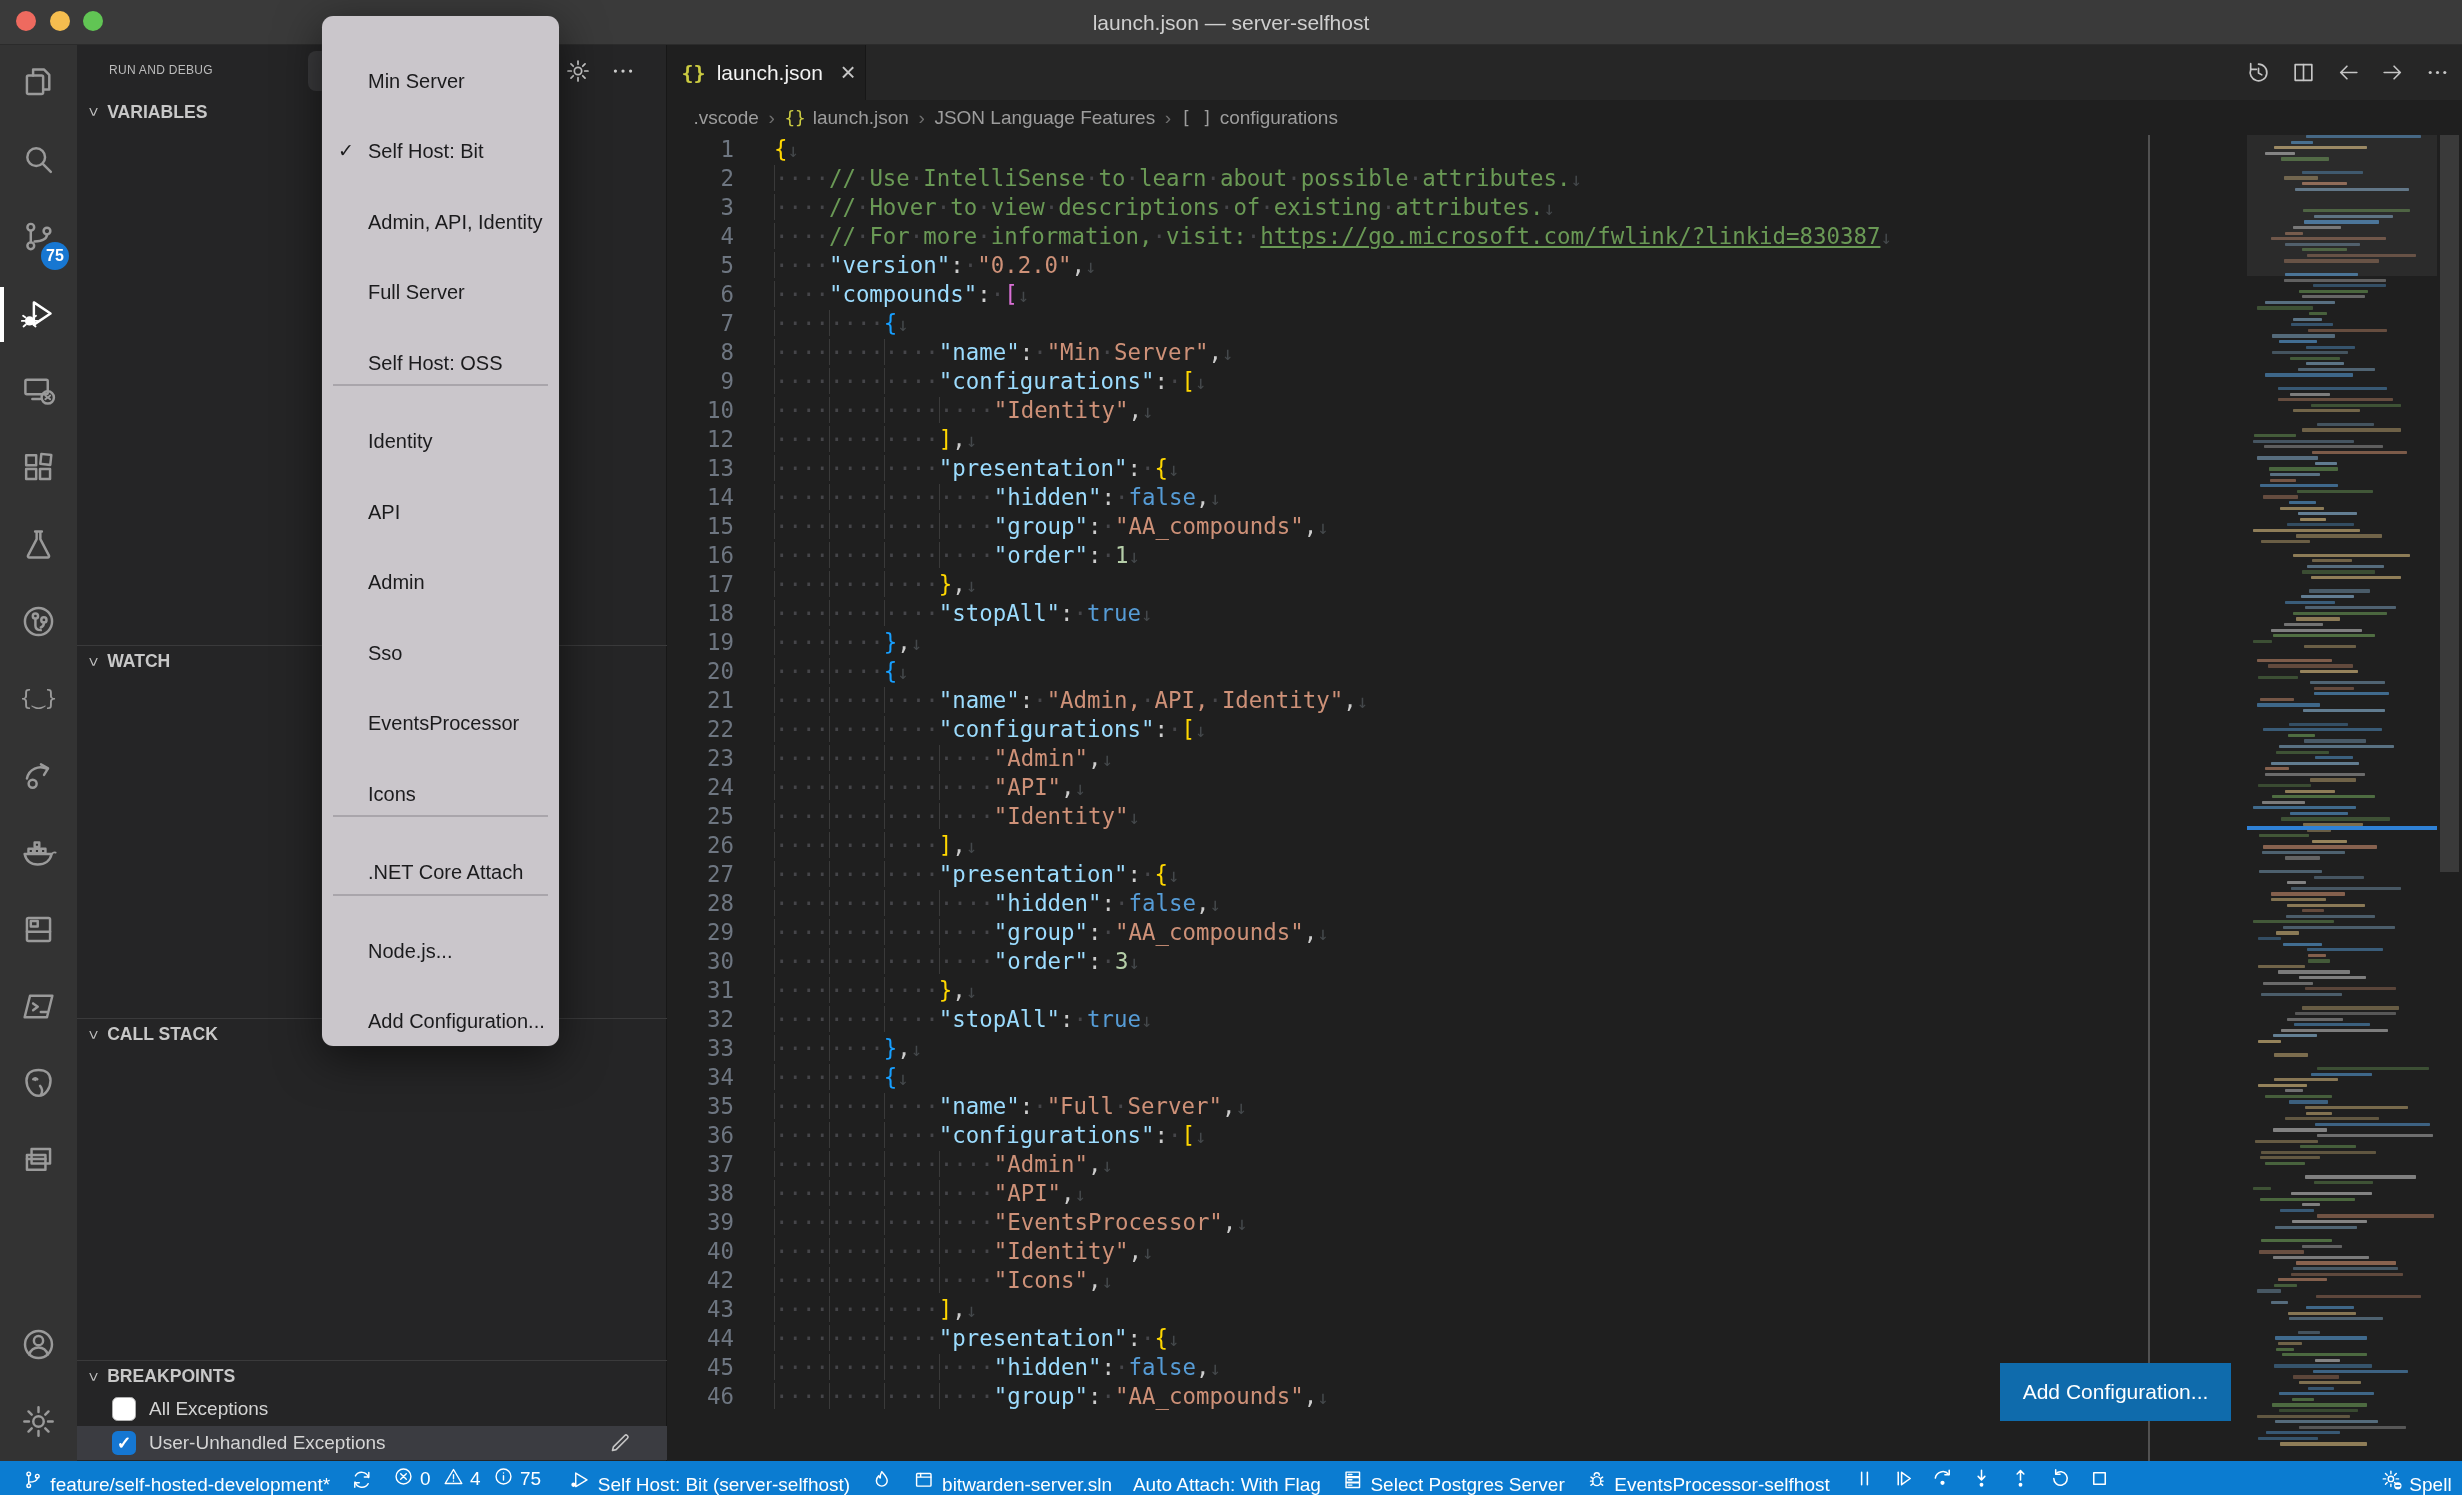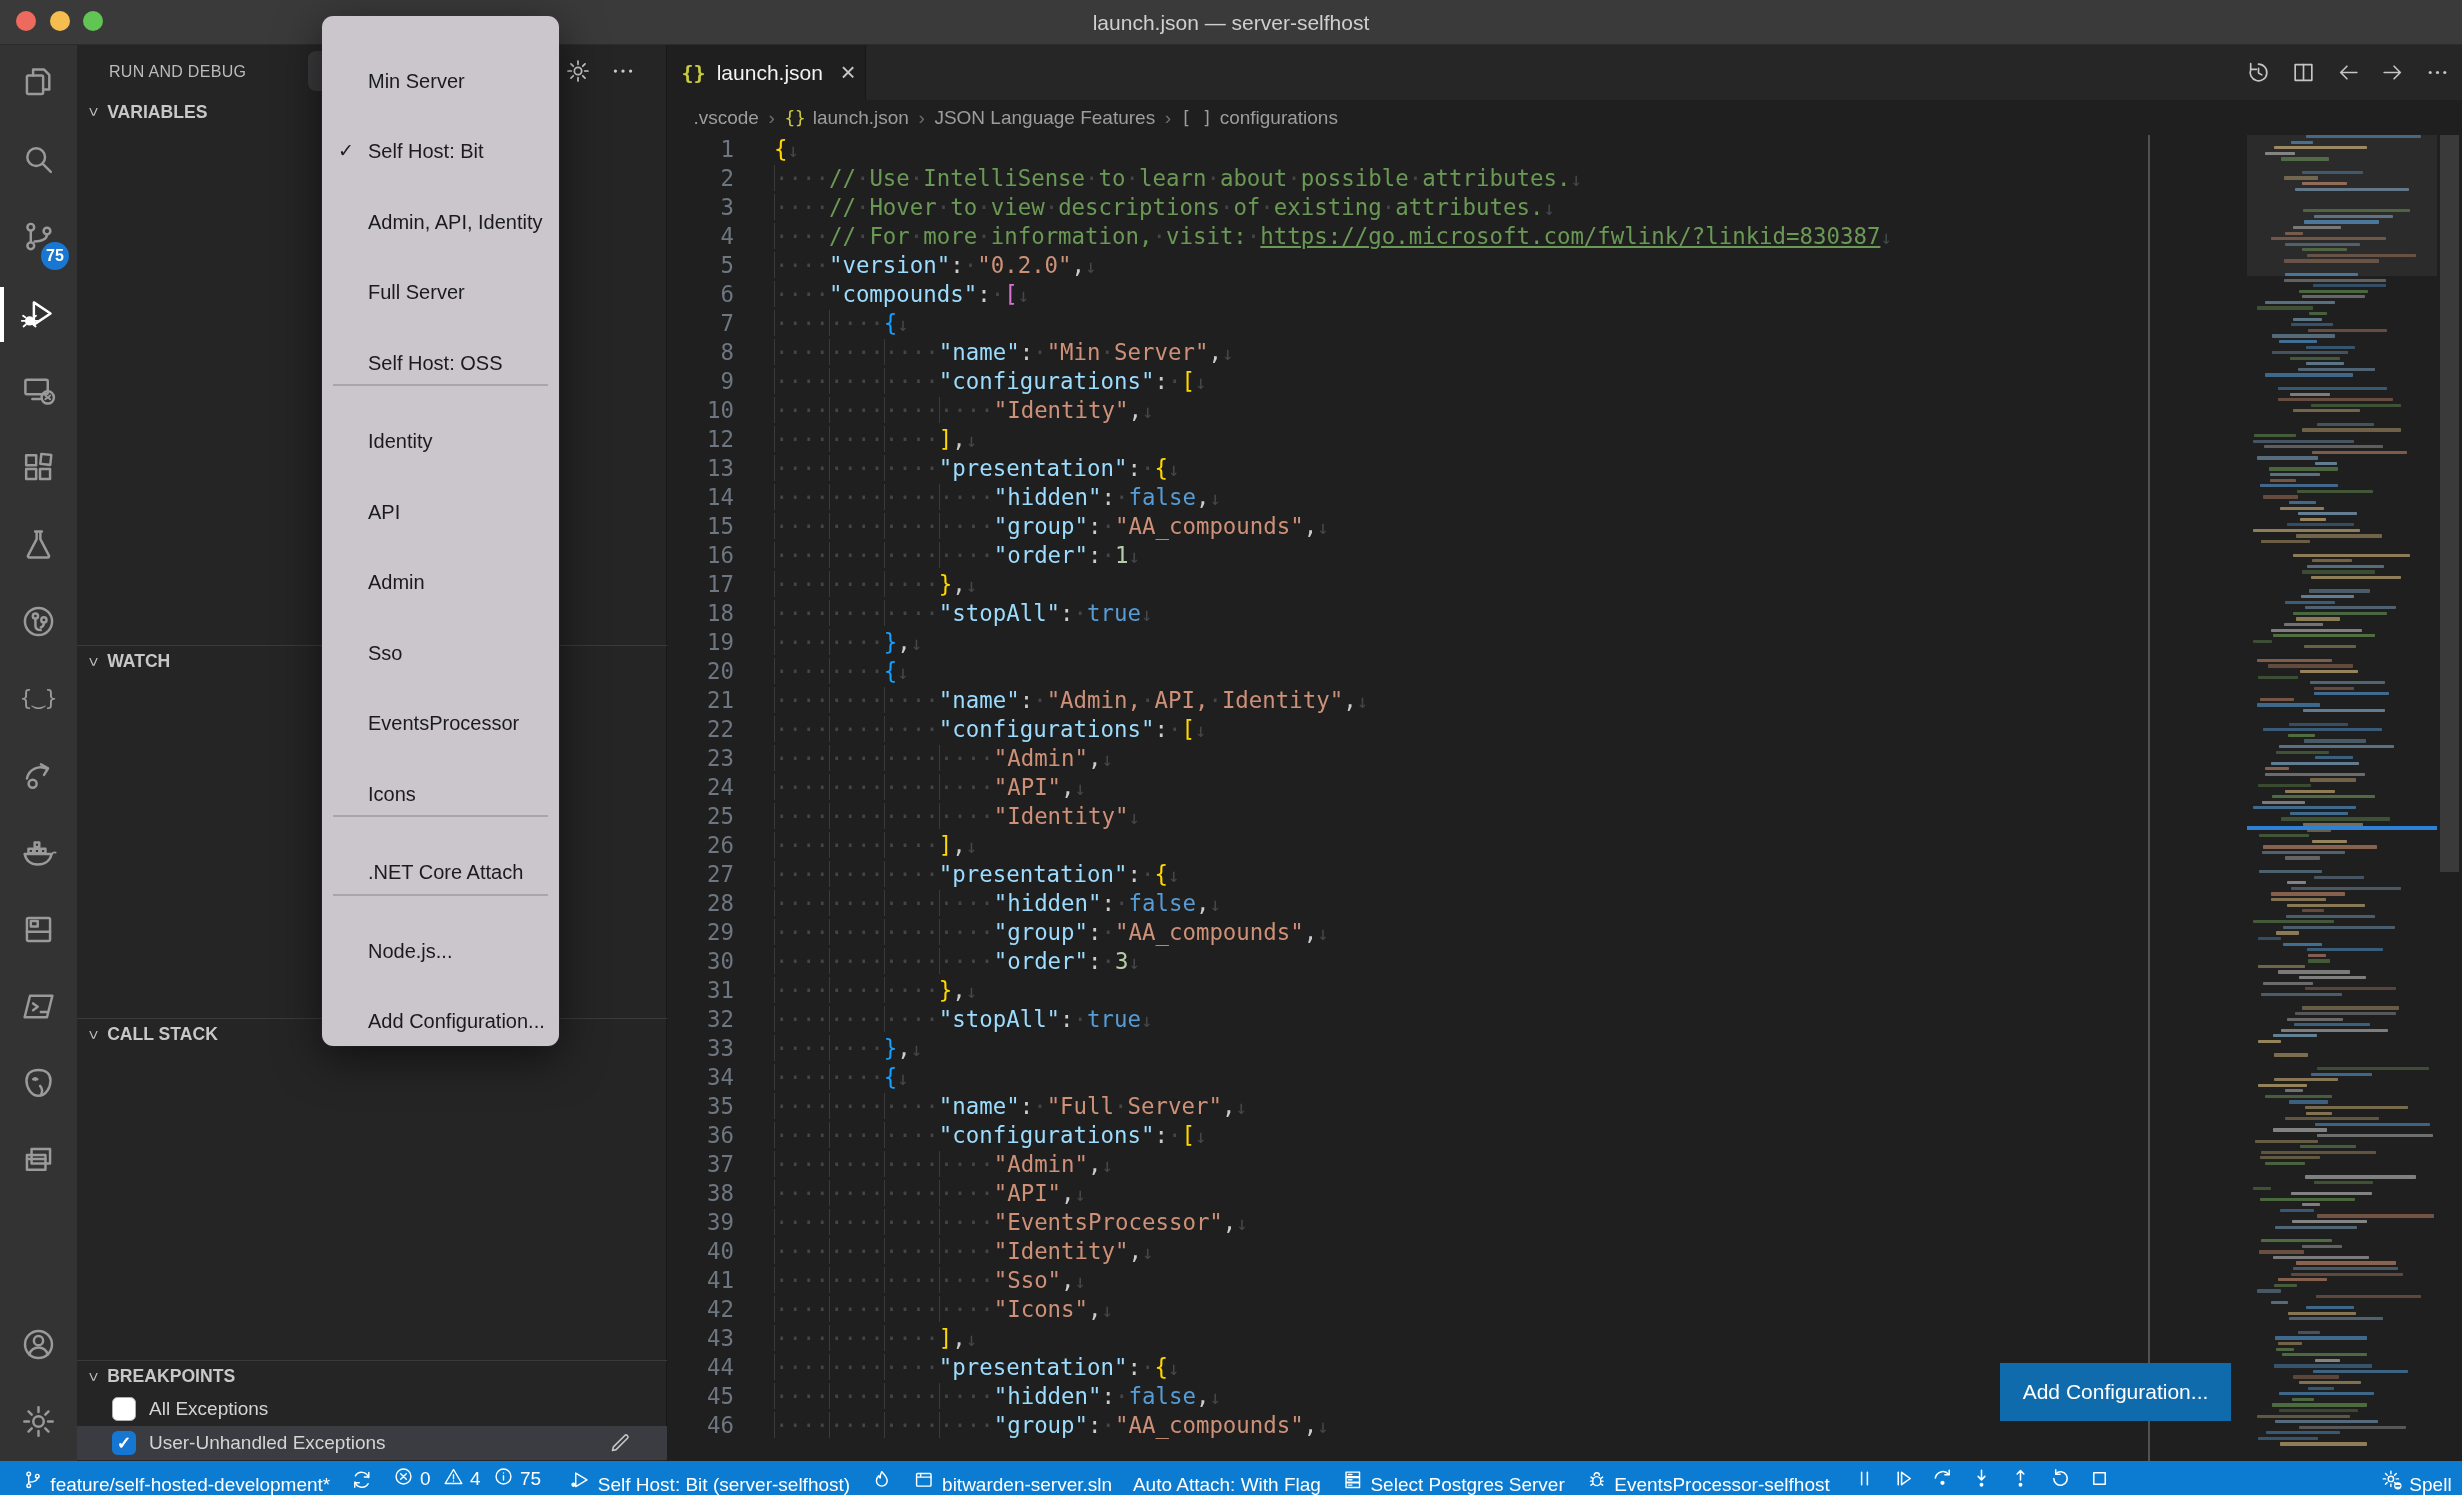--- a/index.html
+++ b/index.html
@@ -19,21 +19,21 @@
   .ab-item { position:relative; width:77px; height:77px; display:flex; align-items:center; justify-content:center; color:#9a9a9a; cursor:pointer; }
   .ab-item svg { width:37px; height:37px; }
   .ab-item.active { color:#ffffff; }
   .ab-item.active::before { content:""; position:absolute; left:0; top:11.2px; bottom:11.2px; width:4px; background:#ffffff; }
   .ab-badge { position:absolute; right:8px; bottom:6.4px; min-width:28px; height:28px; border-radius:14.4px; background:#1777d2; color:#fff; font-size:16px; font-weight:bold; display:flex; align-items:center; justify-content:center; padding:0 4px; }
   #ab-bottom { position:absolute; bottom:0; left:0; width:77px; }
 
   
   #sidebar { position:absolute; left:77px; top:45px; bottom:35px; width:590px; background:#252526; border-right:0.8px solid #171717; }
   #sidebar-toolbar { position:relative; height:55px; }
-  #sidebar-title { position:absolute; left:32px; top:17.6px; font-size:16px; color:#bcbcbc; letter-spacing:0.3px; }
+  #sidebar-title { position:absolute; left:32px; top:17.6px; font-size:12px; color:#bcbcbc; letter-spacing:0.3px; }
   #run-btn { position:absolute; left:231px; top:6.4px; width:40px; height:40px; background:#3a3a3c; border-radius:8px; display:flex; align-items:center; justify-content:center; color:#89d185; }
   #run-btn svg { width:29px; height:29px; }
   .sb-tool { position:absolute; top:11.2px; width:30.5px; height:30.5px; color:#cccccc; display:flex; align-items:center; justify-content:center; }
   .sb-tool svg { width:26px; height:26px; }
   #tool-gear { left:486px; } #tool-more { left:531px; }
   .section { position:absolute; left:0; width:590px; }
   .section-header { height:32px; display:flex; align-items:center; padding-left:11.2px; color:#c8c8c8; font-size:17.6px; font-weight:bold; border-top:0.8px solid #3a3a3b; }
   .section-header.first { border-top:none; }
   .chev { display:inline-block; transform:rotate(90deg); font-size:16px; font-weight:normal; color:#c0c0c0; margin-right:9.6px; }
   .bp-row { position:relative; height:34px; display:flex; align-items:center; padding-left:35px; color:#d4d4d4; font-size:19px; }
@@ -381,21 +381,20 @@
         <div class="code-line"><span class="line-num">31</span><span class="line-content"><span class="indent-group">····</span><span class="indent-group">····</span><span class="indent-group">····</span><span class="tok-b1">}</span><span class="tok-d">,</span><span class="eol">↓</span></span></div>
         <div class="code-line"><span class="line-num">32</span><span class="line-content"><span class="indent-group">····</span><span class="indent-group">····</span><span class="indent-group">····</span><span class="tok-k">"stopAll"</span><span class="tok-d">:<span class="ws-dot">·</span></span><span class="tok-w">true</span><span class="eol">↓</span></span></div>
         <div class="code-line"><span class="line-num">33</span><span class="line-content"><span class="indent-group">····</span><span class="indent-group">····</span><span class="tok-b3">}</span><span class="tok-d">,</span><span class="eol">↓</span></span></div>
         <div class="code-line"><span class="line-num">34</span><span class="line-content"><span class="indent-group">····</span><span class="indent-group">····</span><span class="tok-b3">{</span><span class="eol">↓</span></span></div>
         <div class="code-line"><span class="line-num">35</span><span class="line-content"><span class="indent-group">····</span><span class="indent-group">····</span><span class="indent-group">····</span><span class="tok-k">"name"</span><span class="tok-d">:<span class="ws-dot">·</span></span><span class="tok-s">"Full<span class="ws-dot">·</span>Server"</span><span class="tok-d">,</span><span class="eol">↓</span></span></div>
         <div class="code-line"><span class="line-num">36</span><span class="line-content"><span class="indent-group">····</span><span class="indent-group">····</span><span class="indent-group">····</span><span class="tok-k">"configurations"</span><span class="tok-d">:<span class="ws-dot">·</span></span><span class="tok-b1">[</span><span class="eol">↓</span></span></div>
         <div class="code-line"><span class="line-num">37</span><span class="line-content"><span class="indent-group">····</span><span class="indent-group">····</span><span class="indent-group">····</span><span class="indent-group">····</span><span class="tok-s">"Admin"</span><span class="tok-d">,</span><span class="eol">↓</span></span></div>
         <div class="code-line"><span class="line-num">38</span><span class="line-content"><span class="indent-group">····</span><span class="indent-group">····</span><span class="indent-group">····</span><span class="indent-group">····</span><span class="tok-s">"API"</span><span class="tok-d">,</span><span class="eol">↓</span></span></div>
         <div class="code-line"><span class="line-num">39</span><span class="line-content"><span class="indent-group">····</span><span class="indent-group">····</span><span class="indent-group">····</span><span class="indent-group">····</span><span class="tok-s">"EventsProcessor"</span><span class="tok-d">,</span><span class="eol">↓</span></span></div>
         <div class="code-line"><span class="line-num">40</span><span class="line-content"><span class="indent-group">····</span><span class="indent-group">····</span><span class="indent-group">····</span><span class="indent-group">····</span><span class="tok-s">"Identity"</span><span class="tok-d">,</span><span class="eol">↓</span></span></div>
-        <div class="code-line"><span class="line-num">41</span><span class="line-content"><span class="indent-group">····</span><span class="indent-group">····</span><span class="indent-group">····</span><span class="indent-group">····</span><span class="tok-s">"Sso"</span><span class="tok-d">,</span><span class="eol">↓</span></span></div>
         <div class="code-line"><span class="line-num">42</span><span class="line-content"><span class="indent-group">····</span><span class="indent-group">····</span><span class="indent-group">····</span><span class="indent-group">····</span><span class="tok-s">"Icons"</span><span class="tok-d">,</span><span class="eol">↓</span></span></div>
         <div class="code-line"><span class="line-num">43</span><span class="line-content"><span class="indent-group">····</span><span class="indent-group">····</span><span class="indent-group">····</span><span class="tok-b1">]</span><span class="tok-d">,</span><span class="eol">↓</span></span></div>
         <div class="code-line"><span class="line-num">44</span><span class="line-content"><span class="indent-group">····</span><span class="indent-group">····</span><span class="indent-group">····</span><span class="tok-k">"presentation"</span><span class="tok-d">:<span class="ws-dot">·</span></span><span class="tok-b1">{</span><span class="eol">↓</span></span></div>
         <div class="code-line"><span class="line-num">45</span><span class="line-content"><span class="indent-group">····</span><span class="indent-group">····</span><span class="indent-group">····</span><span class="indent-group">····</span><span class="tok-k">"hidden"</span><span class="tok-d">:<span class="ws-dot">·</span></span><span class="tok-w">false</span><span class="tok-d">,</span><span class="eol">↓</span></span></div>
         <div class="code-line"><span class="line-num">46</span><span class="line-content"><span class="indent-group">····</span><span class="indent-group">····</span><span class="indent-group">····</span><span class="indent-group">····</span><span class="tok-k">"group"</span><span class="tok-d">:<span class="ws-dot">·</span></span><span class="tok-s">"AA_compounds"</span><span class="tok-d">,</span><span class="eol">↓</span></span></div>
       </div>
     <div id="ruler"></div>
     <div id="minimap">
       <div id="mm-bars">
           <div class="mm-bar" style="margin-left: 59px; width: 115px; background: rgb(86, 156, 214); opacity: 0.518579;"></div>

